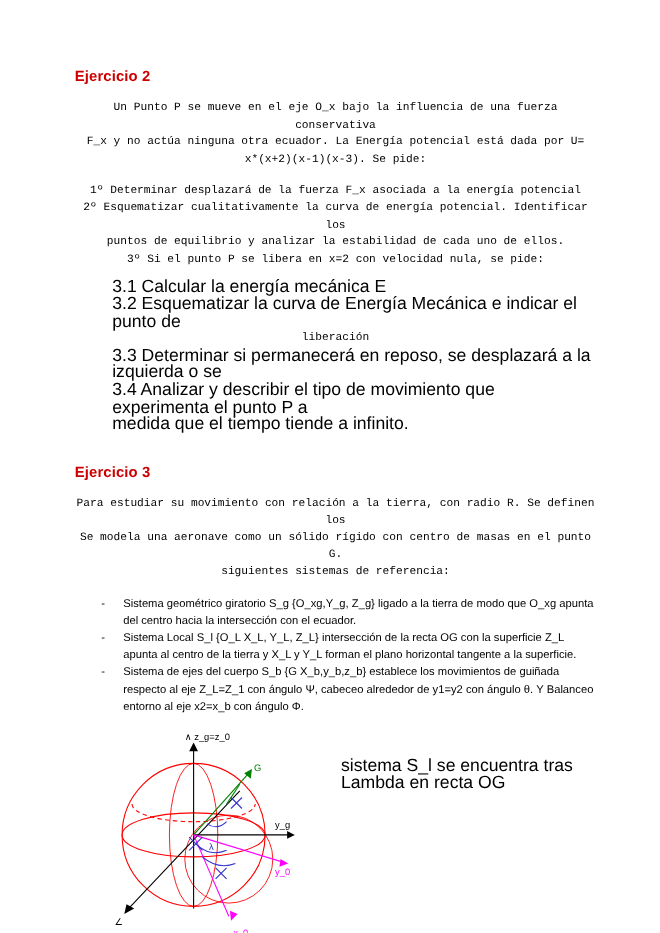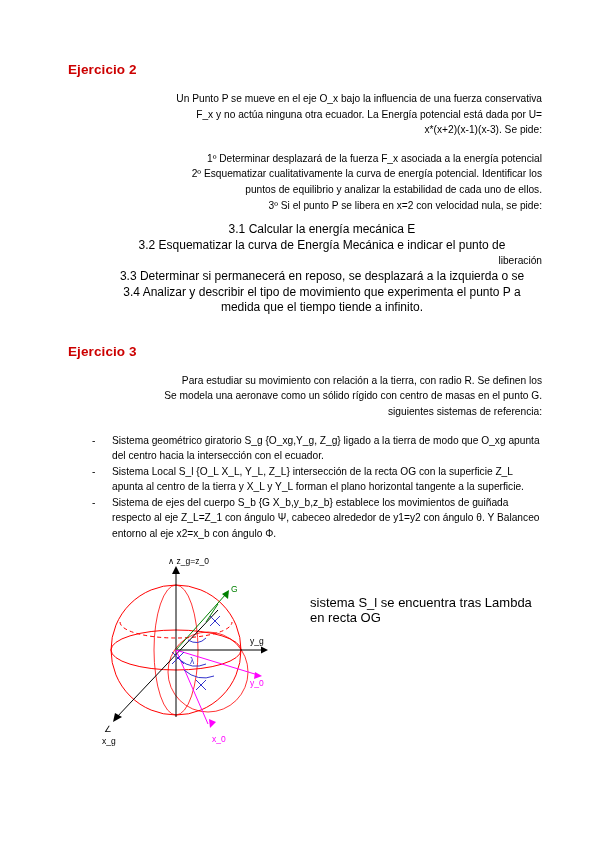--- a/index.html
+++ b/index.html
@@ -25,39 +25,39 @@
     color: #cc0000;
     font-size: 13.5px;
     font-weight: bold;
     margin: 0 0 14px 0;
     letter-spacing: 0.1px;
   }
   .para {
     font-size: 10.2px;
     line-height: 15.6px;
     margin: 0 0 13px 0;
-    text-align: right;
+    text-align: center;
+    font-family: Liberation Mono, monospace;
   }
   .para.tight {
     margin-bottom: 0;
   }
   .para span.line {
     display: block;
   }
   .sublist {
     margin: 0 0 12px 0;
     padding: 0;
     list-style: none;
   }
   .sublist li {
-    font-size: 12px;
+    font-size: 16px;
     line-height: 15.6px;
     padding-left: 34px;
     text-indent: 0;
-    text-align: center;
   }
   .sublist li .cont {
     display: block;
     padding-left: 0;
   }
   .dashlist {
     margin: 0 0 10px 0;
     padding: 0;
     list-style: none;
   }
@@ -83,24 +83,23 @@
   }
   .fig-svg {
     position: absolute;
     left: 0;
     top: 0;
   }
   .fig-note {
     position: absolute;
     left: 242px;
     top: 28px;
-    font-size: 13px;
+    font-size: 16px;
     line-height: 15.6px;
     width: 230px;
-    margin-top: 15px;
   }
   .lbl {
     font-family: "Liberation Sans", sans-serif;
     font-size: 8.5px;
   }
 </style>
 </head>
 <body>
 
 <div class="page">

